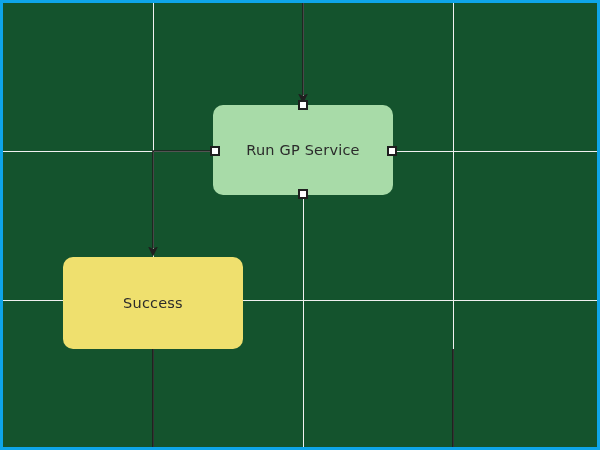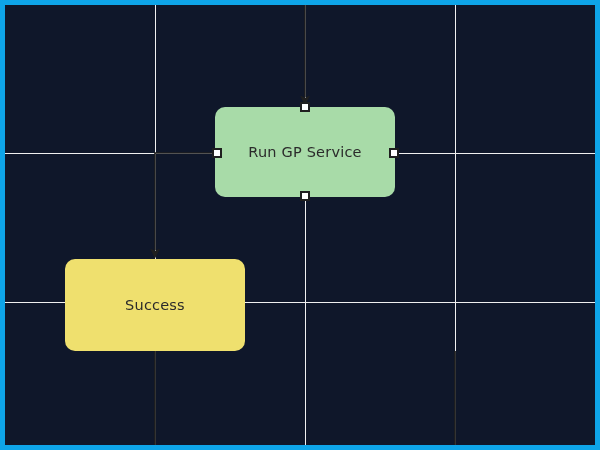--- a/index.html
+++ b/index.html
@@ -4,22 +4,22 @@
 <style>
   html, body {
     margin: 0;
     padding: 0;
     background: #ffffff;
   }
   #canvas {
     position: relative;
     width: 600px;
     height: 450px;
-    background: #0f172a;
-    border: 5px solid #0ea5e9;
+    background: #14532d;
+    border: 3px solid #0ea5e9;
     box-sizing: border-box;
     overflow: hidden;
     font-family: "DejaVu Sans", "Liberation Sans", sans-serif;
   }
   
   .grid {
     position: absolute;
     inset: 0;
     pointer-events: none;
   }

